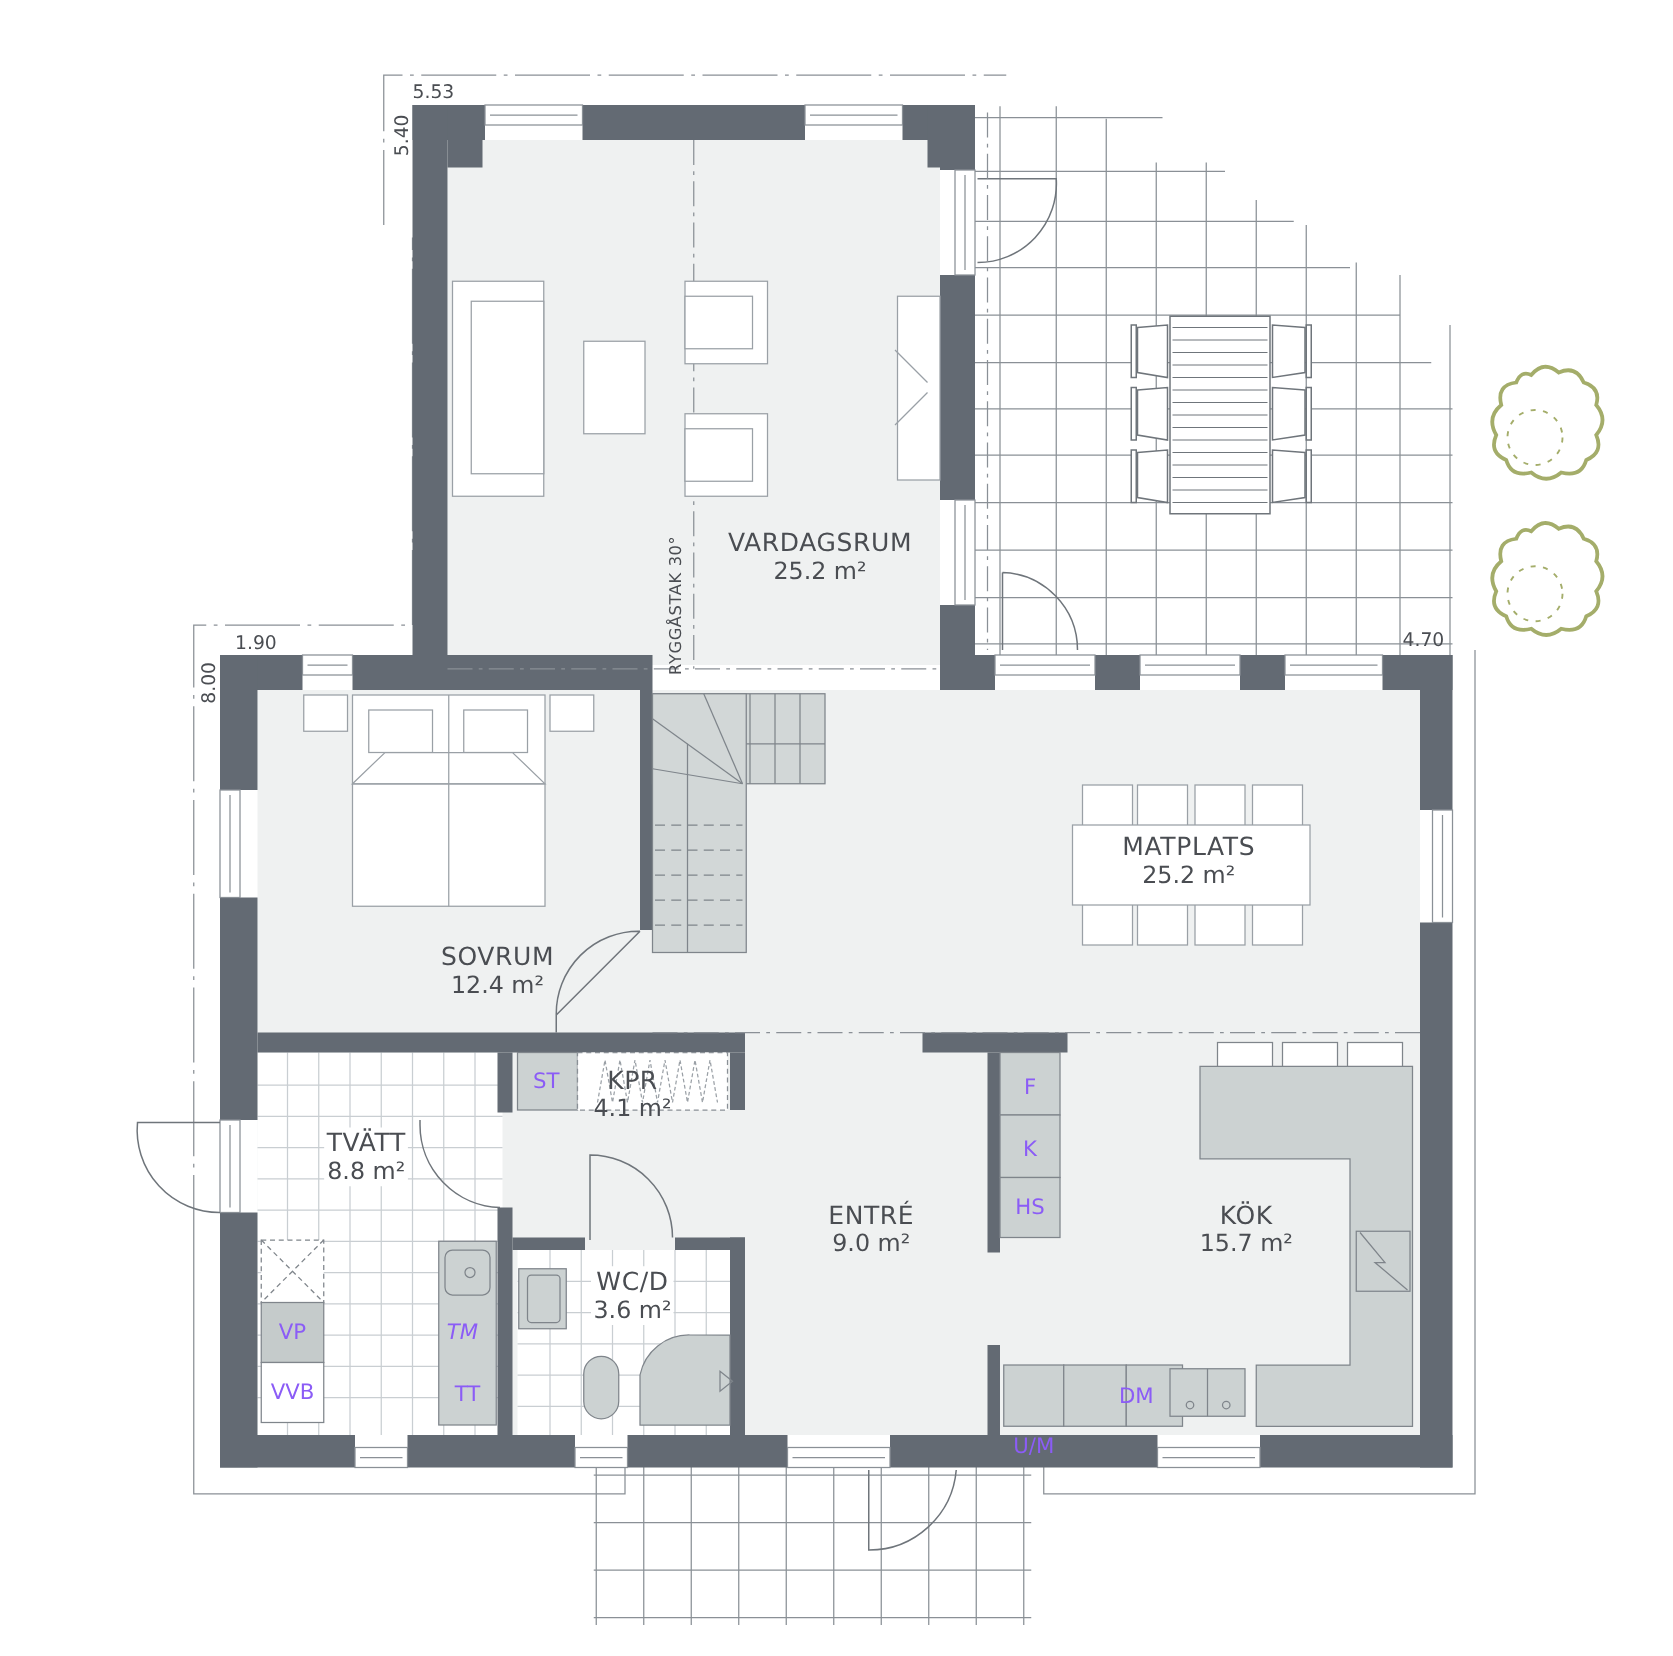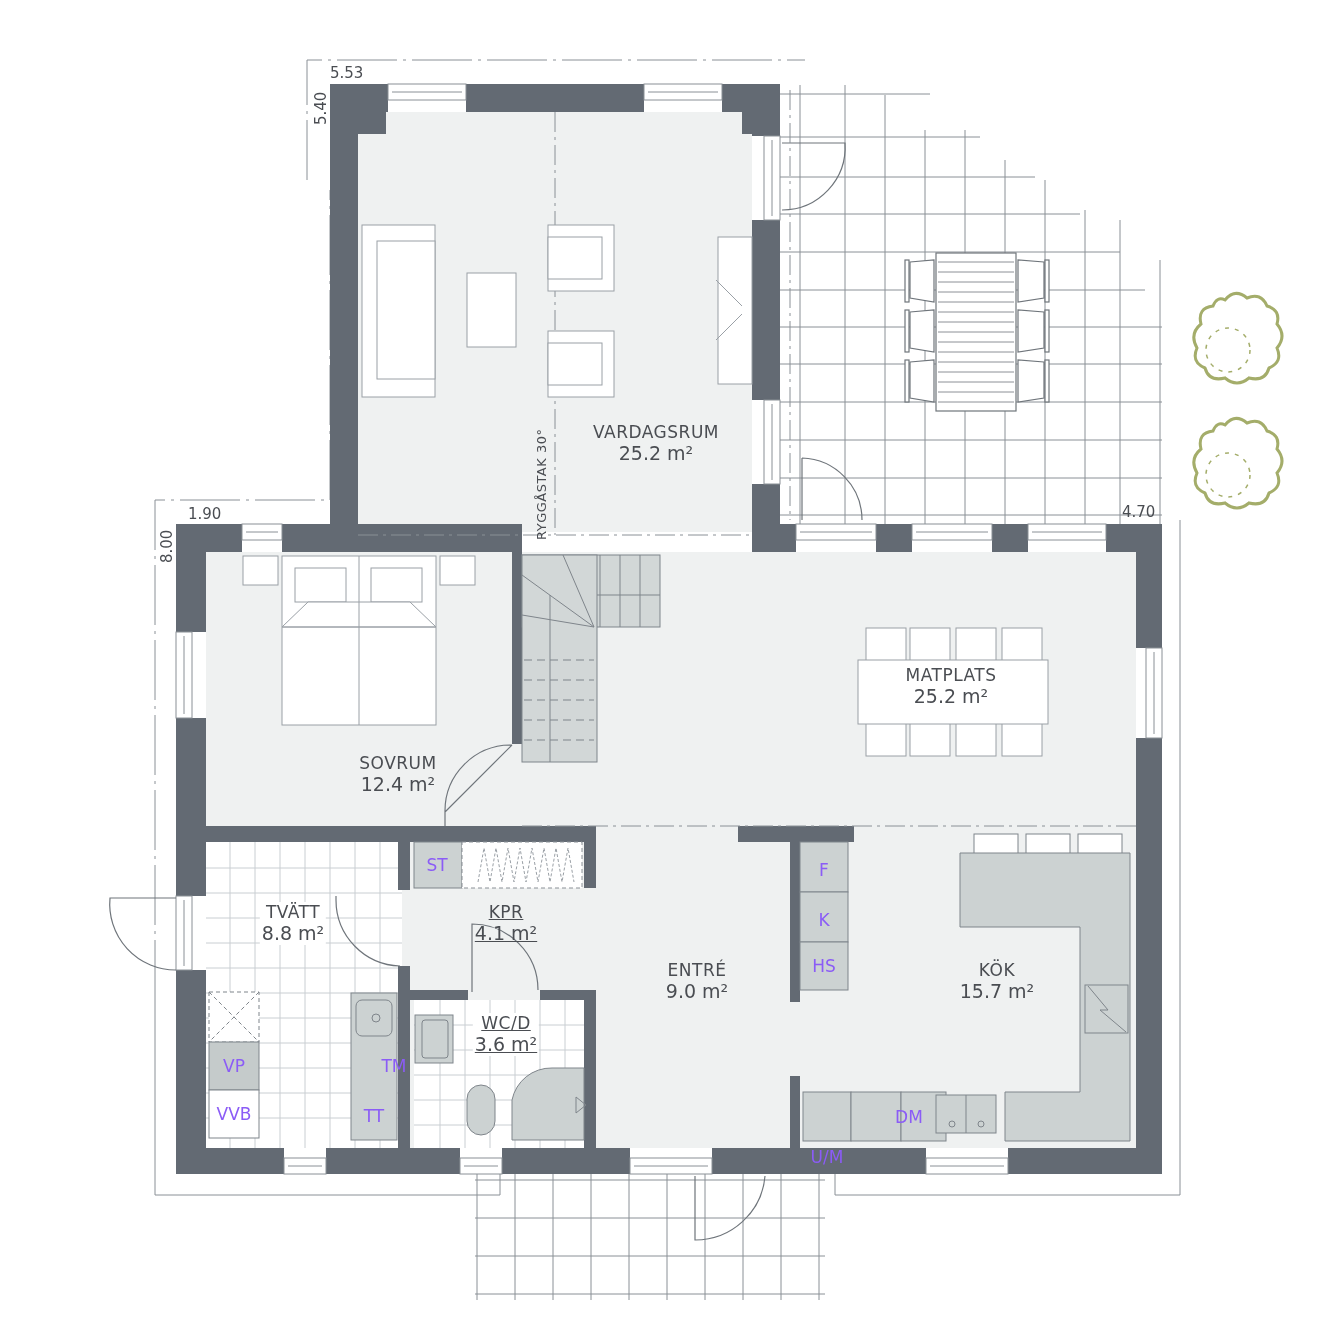--- a/index.html
+++ b/index.html
@@ -1,19 +1,19 @@
 <!DOCTYPE html>
 <html><head>
 <meta charset="utf-8">
 <style>
   html, body { margin: 0; padding: 0; background: #ffffff; }
   body { width: 1338px; height: 1325px; position: relative; overflow: hidden; font-family: "Liberation Sans", sans-serif; }
   #plan { position: absolute; left: 0; top: 0; width: 1338px; height: 1325px; }
   .lbl { position: absolute; color: #4a4d52; font-family: "DejaVu Sans", sans-serif; text-align: center; white-space: nowrap; line-height: 1.2; }
-  .room-name { font-size: 17px; letter-spacing: 0.5px; }
+  .room-name { font-size: 20px; letter-spacing: 0.5px; }
   .room-area { font-size: 19px; }
   .room { position: absolute; transform: translate(-50%, 0); text-align: center; }
   .room span { display: block; }
   .dim { position: absolute; font-size: 15px; color: #4a4d52; font-family: "DejaVu Sans", sans-serif; }
   .dim.v { transform: rotate(-90deg); transform-origin: left top; }
   .fix { position: absolute; font-size: 17px; color: #8b5cf6; font-family: "DejaVu Sans", sans-serif; transform: translate(-50%, -50%); }
   .note { position: absolute; font-size: 13px; color: #4a4d52; font-family: "DejaVu Sans", sans-serif; transform: rotate(-90deg); transform-origin: left top; letter-spacing: 0.5px; }
 </style>
 </head>
 <body>
@@ -366,39 +366,39 @@
   <span class="room-area">25.2 m²</span>
 </div>
 <div class="lbl room" style="left:354px;top:753px;margin-left:44px;">
   <span class="room-name">SOVRUM</span>
   <span class="room-area">12.4 m²</span>
 </div>
 <div class="lbl room" style="left:293px;top:902px;background:#ffffff;padding:0 2px;">
   <span class="room-name">TVÄTT</span>
   <span class="room-area">8.8 m²</span>
 </div>
-<div class="lbl room" style="left:506px;top:902px;text-decoration:underline;">
+<div class="lbl room" style="left:506px;top:852px;">
   <span class="room-name">KPR</span>
   <span class="room-area">4.1 m²</span>
 </div>
-<div class="lbl room" style="left:506px;top:1013px;background:#ffffff;padding:0 2px;text-decoration:underline;">
+<div class="lbl room" style="left:506px;top:1013px;background:#ffffff;padding:0 2px;">
   <span class="room-name">WC/D</span>
   <span class="room-area">3.6 m²</span>
 </div>
 <div class="lbl room" style="left:697px;top:960px;">
   <span class="room-name">ENTRÉ</span>
   <span class="room-area">9.0 m²</span>
 </div>
 <div class="lbl room" style="left:953px;top:960px;margin-left:44px;">
   <span class="room-name">KÖK</span>
   <span class="room-area">15.7 m²</span>
 </div>
 
 <div class="fix" style="left:437px;top:865px;">ST</div>
 <div class="fix" style="left:234px;top:1066px;">VP</div>
 <div class="fix" style="left:234px;top:1114px;">VVB</div>
-<div class="fix" style="left:394px;top:1066px;">TM</div>
+<div class="fix" style="left:370px;top:1066px;font-style:italic;">TM</div>
 <div class="fix" style="left:374px;top:1116px;">TT</div>
 <div class="fix" style="left:824px;top:870px;">F</div>
 <div class="fix" style="left:824px;top:920px;">K</div>
 <div class="fix" style="left:824px;top:966px;">HS</div>
 <div class="fix" style="left:827px;top:1157px;text-align:right;">U/M</div>
 <div class="fix" style="left:909px;top:1117px;">DM</div>
 
 </body></html>

